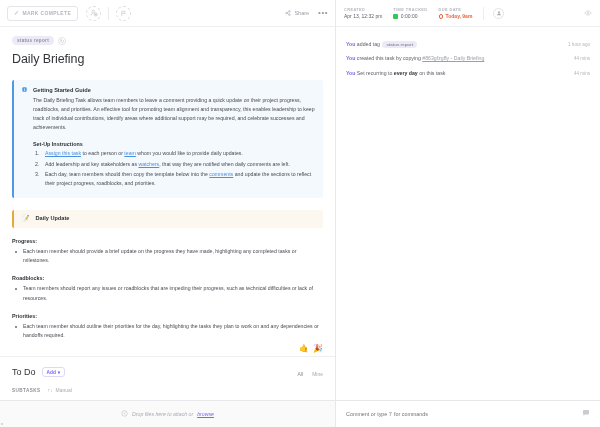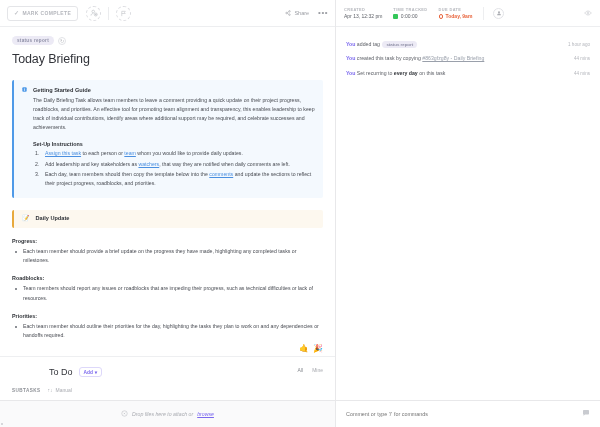--- a/index.html
+++ b/index.html
@@ -105,21 +105,21 @@
   }
 
   .reactions { display: flex; justify-content: flex-end; gap: 4px; margin-top: 4px; }
   .emo { font-size: 8px; line-height: 1; }
 
   
   .todo-sec {
     border-top: 1px solid #eeeff1;
     padding: 10px 12px 0 12px; background: #fff;
   }
-  .todo-head { display: flex; align-items: flex-start; gap: 6px; margin-left: 37px; }
+  .todo-head { display: flex; align-items: flex-end; gap: 6px; }
   .todo-title { font-size: 9px; color: #32343a; }
   .add-chip {
     font-size: 4.8px; color: #7b68ee; font-weight: 600;
     border: 1px solid #ddd8fa; border-radius: 3px; padding: 1.5px 4px;
     display: flex; align-items: center; gap: 2px; background: #fff;
   }
   .todo-right { margin-left: auto; display: flex; gap: 9px; font-size: 5px; color: #a9abb1; }
   .todo-right .active { color: #85888e; }
   .subtask-row { display: flex; align-items: center; gap: 7px; margin-top: 10px; padding-bottom: 7px; }
   .subtask-label { font-size: 4.6px; font-weight: 700; letter-spacing: .45px; color: #8d9096; }
@@ -217,21 +217,21 @@
       </div>
     </div>
 
     <div class="scrollarea">
 
       <div class="tagrow">
         <span class="tag">status report</span>
         <span class="recur-circle">↻</span>
       </div>
 
-      <div class="title">Today Briefing</div>
+      <div class="title">Daily Briefing</div>
 
       <div class="callout">
         <span class="callout-icon">
           <svg width="5" height="5" viewBox="0 0 16 16" fill="#4f9ae8">
               <rect x="1" y="1" width="14" height="14" rx="3"></rect>
               <rect x="7" y="6.5" width="2" height="6" fill="#fff"></rect>
               <rect x="7" y="3.5" width="2" height="2" fill="#fff"></rect>
             </svg>
         </span>
         <div class="callout-body">

